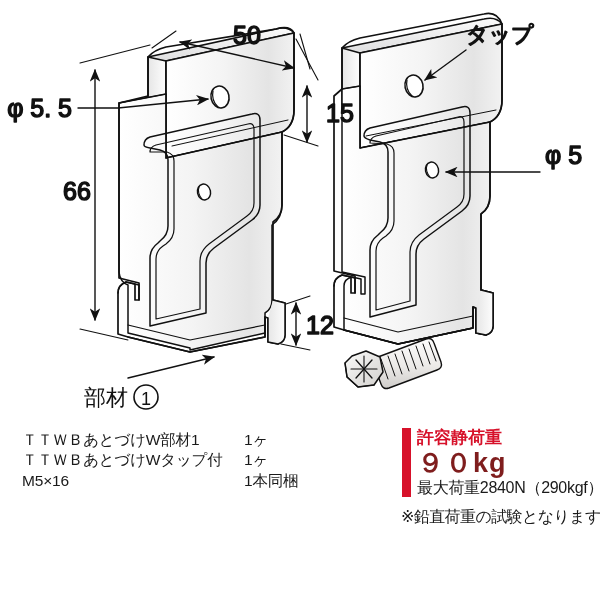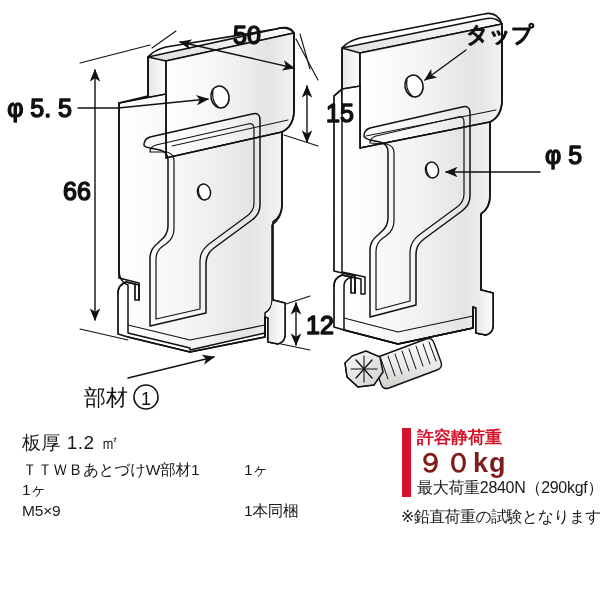--- a/index.html
+++ b/index.html
@@ -470,31 +470,31 @@
     </g>
 
     <g>
       <text class="jptxt" x="84" y="405" text-anchor="start" font-size="24">部材</text>
       <circle cx="146" cy="397" r="12" fill="none" stroke="#111111" stroke-width="1.6"></circle>
       <text x="146" y="405" text-anchor="middle" font-size="18" font-family="'Liberation Sans', sans-serif" fill="#111111">1</text>
     </g>
   </svg>
 
   <div class="spec-block">
-    <div class="spec-title">板厚 1.2 ㎡</div>
     <div class="spec-rows">
       <div class="spec-row">
         <span class="nm">ＴＴＷＢあとづけW部材1</span>
         <span class="qty">1ヶ</span>
       </div>
       <div class="spec-row">
+        <span class="nm">ＴＴＷＢあとづけWタップ付</span>
         <span class="qty">1ヶ</span>
       </div>
       <div class="spec-row">
-        <span class="nm">M5×9</span>
+        <span class="nm">M5×16</span>
         <span class="qty">1本同梱</span>
       </div>
     </div>
   </div>
 
   <div class="load-block">
     <div class="load-upper">
       <div class="red-bar"></div>
       <div class="load-upper-text">
         <div class="load-label">許容静荷重</div>

